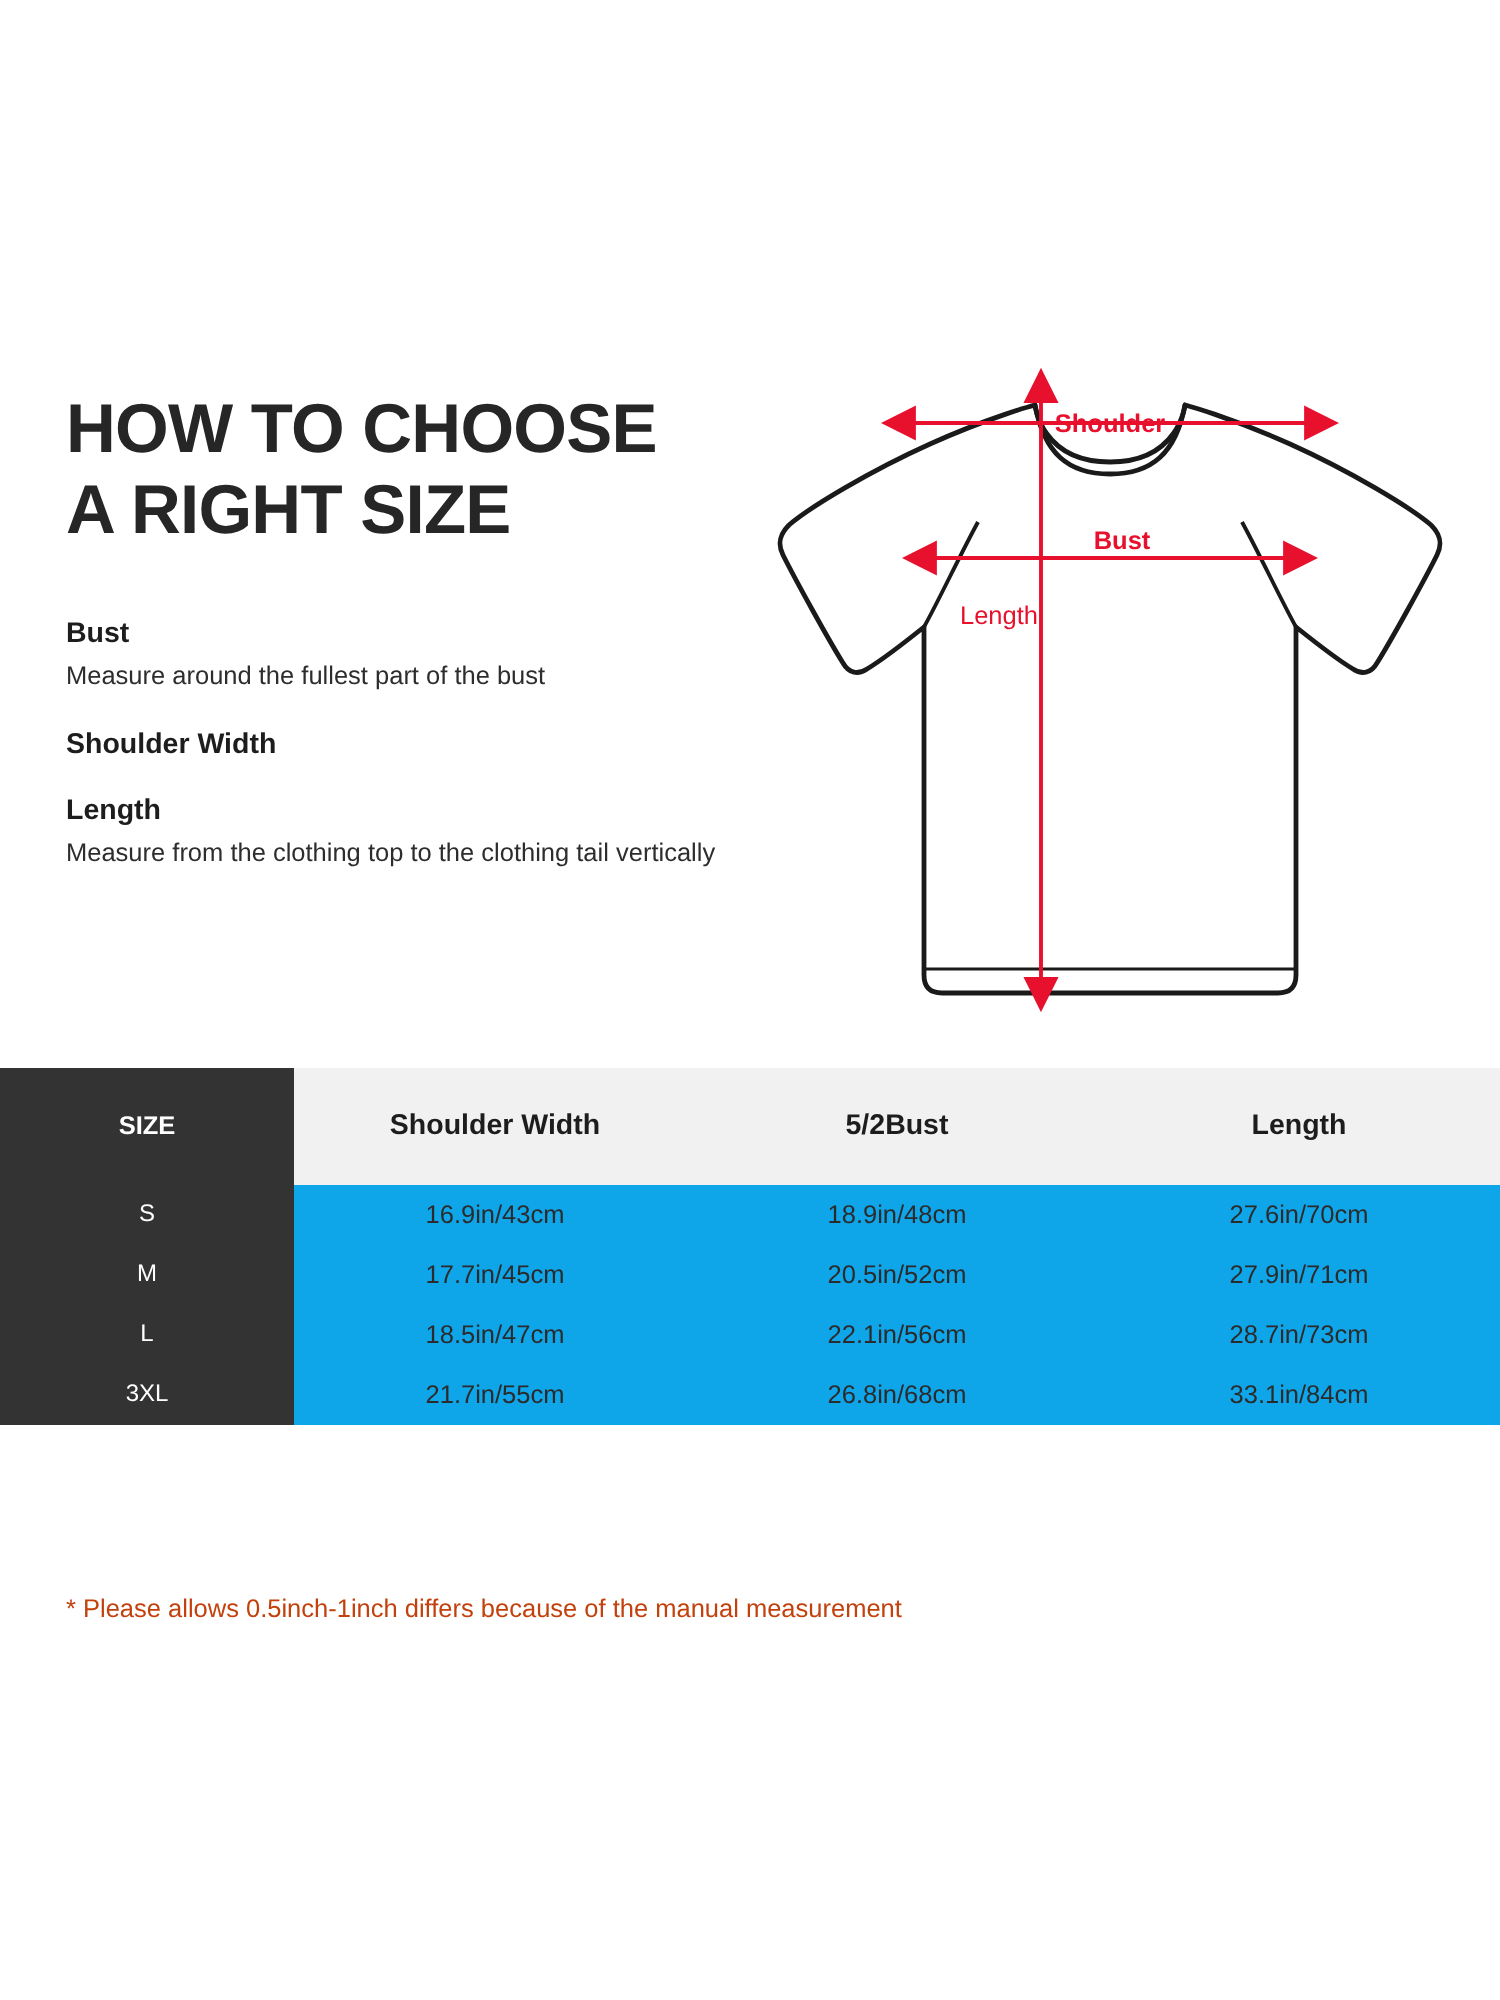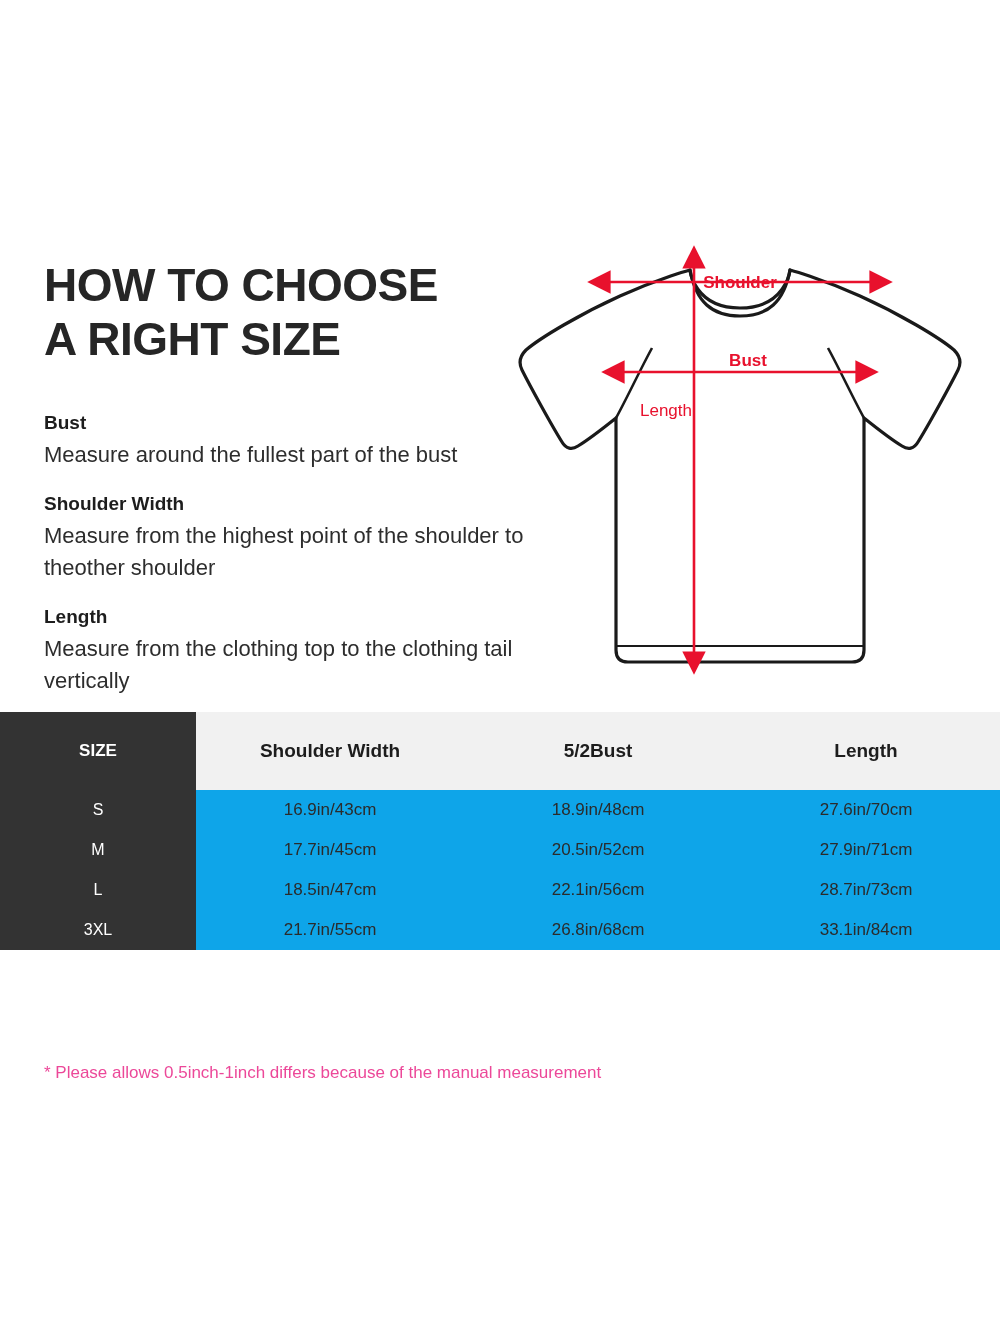--- a/index.html
+++ b/index.html
@@ -47,21 +47,21 @@
   }
   .def-term {
     font-size: 19px;
     font-weight: bold;
     color: #1d1d1d;
     margin-top: 22px;
     margin-bottom: 5px;
   }
   .def-term.first { margin-top: 0; }
   .def-desc {
-    font-size: 22px;
+    font-size: 17px;
     line-height: 1.45;
     color: #2d2d2d;
   }
 
   
   .diagram {
     position: absolute;
     left: 500px;
     top: 230px;
     width: 480px;
@@ -114,41 +114,40 @@
     background: #333333;
     color: #ffffff;
     font-size: 16px;
   }
 
   .footnote {
     position: absolute;
     left: 44px;
     top: 1063px;
     font-size: 17px;
-    color: #ec4899;
+    color: #c2410c;
   }
 </style>
 </head>
 <body>
 
 <div class="page">
 
   <div class="top">
 
     <div class="headline">
       <span>HOW TO CHOOSE</span>
       <span class="l2">A RIGHT SIZE</span>
     </div>
 
     <div class="defs">
       <div class="def-term first">Bust</div>
       <div class="def-desc">Measure around the fullest part of the bust</div>
 
       <div class="def-term">Shoulder Width</div>
-      <div class="def-desc">Measure from the highest point of the shoulder to theother shoulder</div>
 
       <div class="def-term">Length</div>
       <div class="def-desc">Measure from the clothing top to the clothing tail vertically</div>
     </div>
 
     <div class="diagram">
       <svg width="480" height="460" viewBox="0 0 480 460" xmlns="http://www.w3.org/2000/svg">
 
         <g>
           <path d="M190,40

